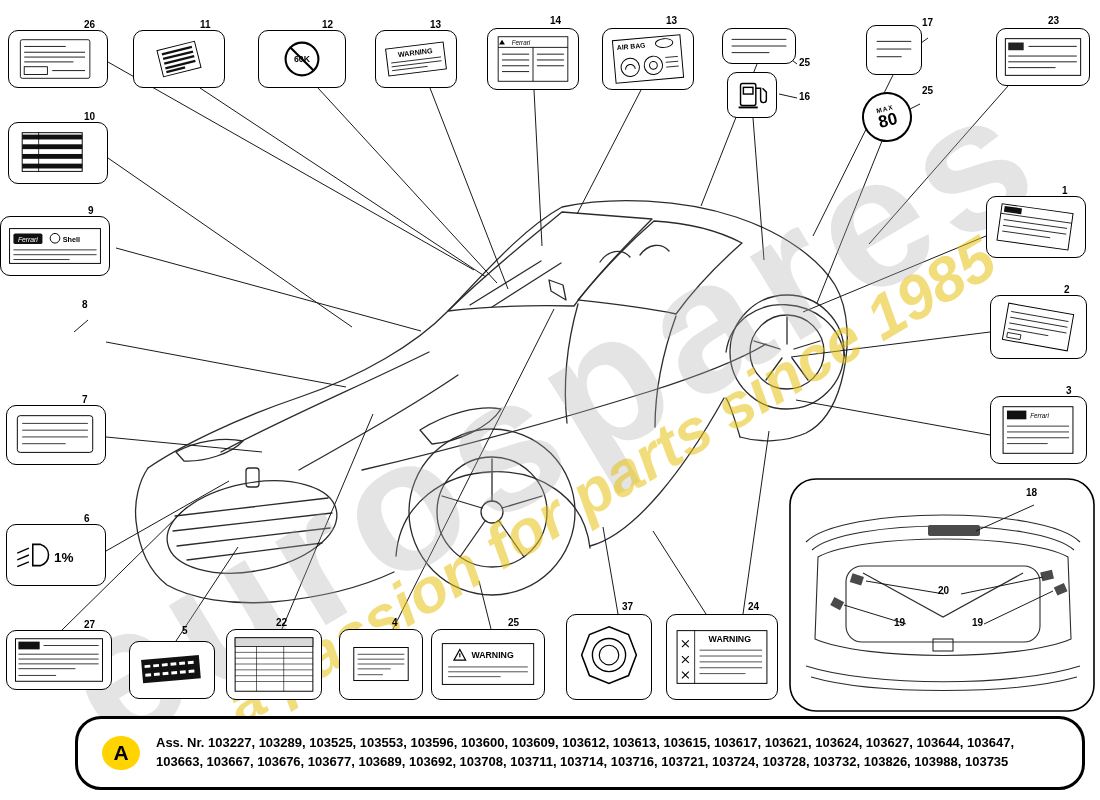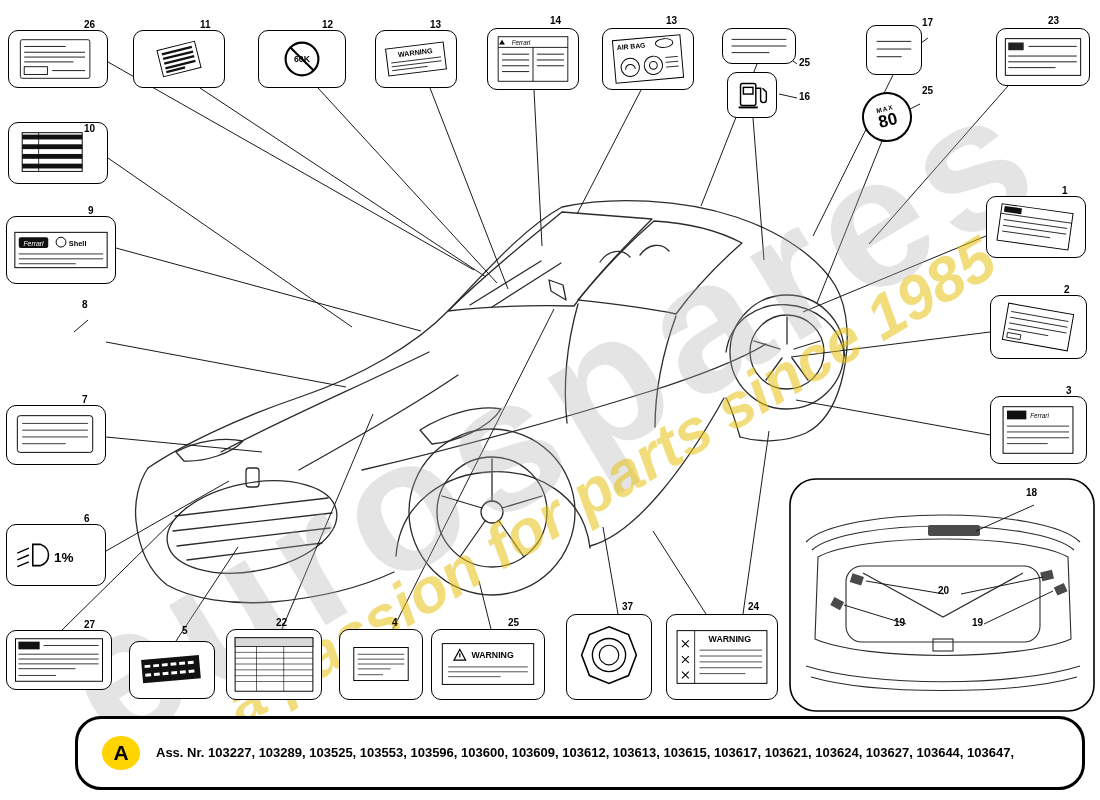--- a/index.html
+++ b/index.html
@@ -311,23 +311,23 @@
       <rect x="13" y="10" width="62" height="40" fill="#fff" stroke="#000" stroke-width="1"></rect>
       <g fill="#111">
         <rect x="13" y="12" width="62" height="5"></rect>
           <rect x="13" y="22" width="62" height="5"></rect>
         <rect x="13" y="32" width="62" height="5"></rect>
           <rect x="13" y="42" width="62" height="5"></rect>
       </g>
       <line x1="30" y1="10" x2="30" y2="50" stroke="#000" stroke-width="0.8"></line>
     </svg>
   </div>
-  <span class="num" style="left:84px;top:124px">10</span>
-
-  <div class="co" style="left:6px;top:216px;width:110px;height:68px">
+  <span class="num" style="left:84px;top:112px">10</span>
+
+  <div class="co" style="left:0;top:216px;width:110px;height:60px">
     <svg viewBox="0 0 110 60">
       <rect x="8" y="12" width="94" height="36" fill="#fff" stroke="#000" stroke-width="1"></rect>
       <rect x="12" y="17" width="30" height="11" rx="2" fill="#111"></rect>
       <text x="27" y="25.5" font-size="7" font-style="italic" fill="#fff" text-anchor="middle">Ferrari</text>
       <circle cx="55" cy="22" r="5" fill="none" stroke="#000"></circle>
       <text x="63" y="25.5" font-size="7.5" font-weight="700" fill="#000">Shell</text>
       <g stroke="#000" stroke-width="0.8">
           <line x1="12" y1="34" x2="98" y2="34"></line>
           <line x1="12" y1="39" x2="98" y2="39"></line>
           <line x1="12" y1="44" x2="70" y2="44"></line>
@@ -519,16 +519,17 @@
   <span class="num" style="left:938px;top:586px">20</span>
   <span class="num" style="left:894px;top:618px">19</span>
   <span class="num" style="left:972px;top:618px">19</span>
 
   <div class="note">
     <div class="note-badge">
       <span>A</span>
     </div>
     <div class="note-text">
       <div>Ass. Nr. 103227, 103289, 103525, 103553, 103596, 103600, 103609, 103612, 103613, 103615, 103617, 103621, 103624, 103627, 103644, 103647,</div>
+      <div>103663, 103667, 103676, 103677, 103689, 103692, 103708, 103711, 103714, 103716, 103721, 103724, 103728, 103732, 103826, 103988, 103735</div>
     </div>
   </div>
 
 </div>
 
 </body></html>

